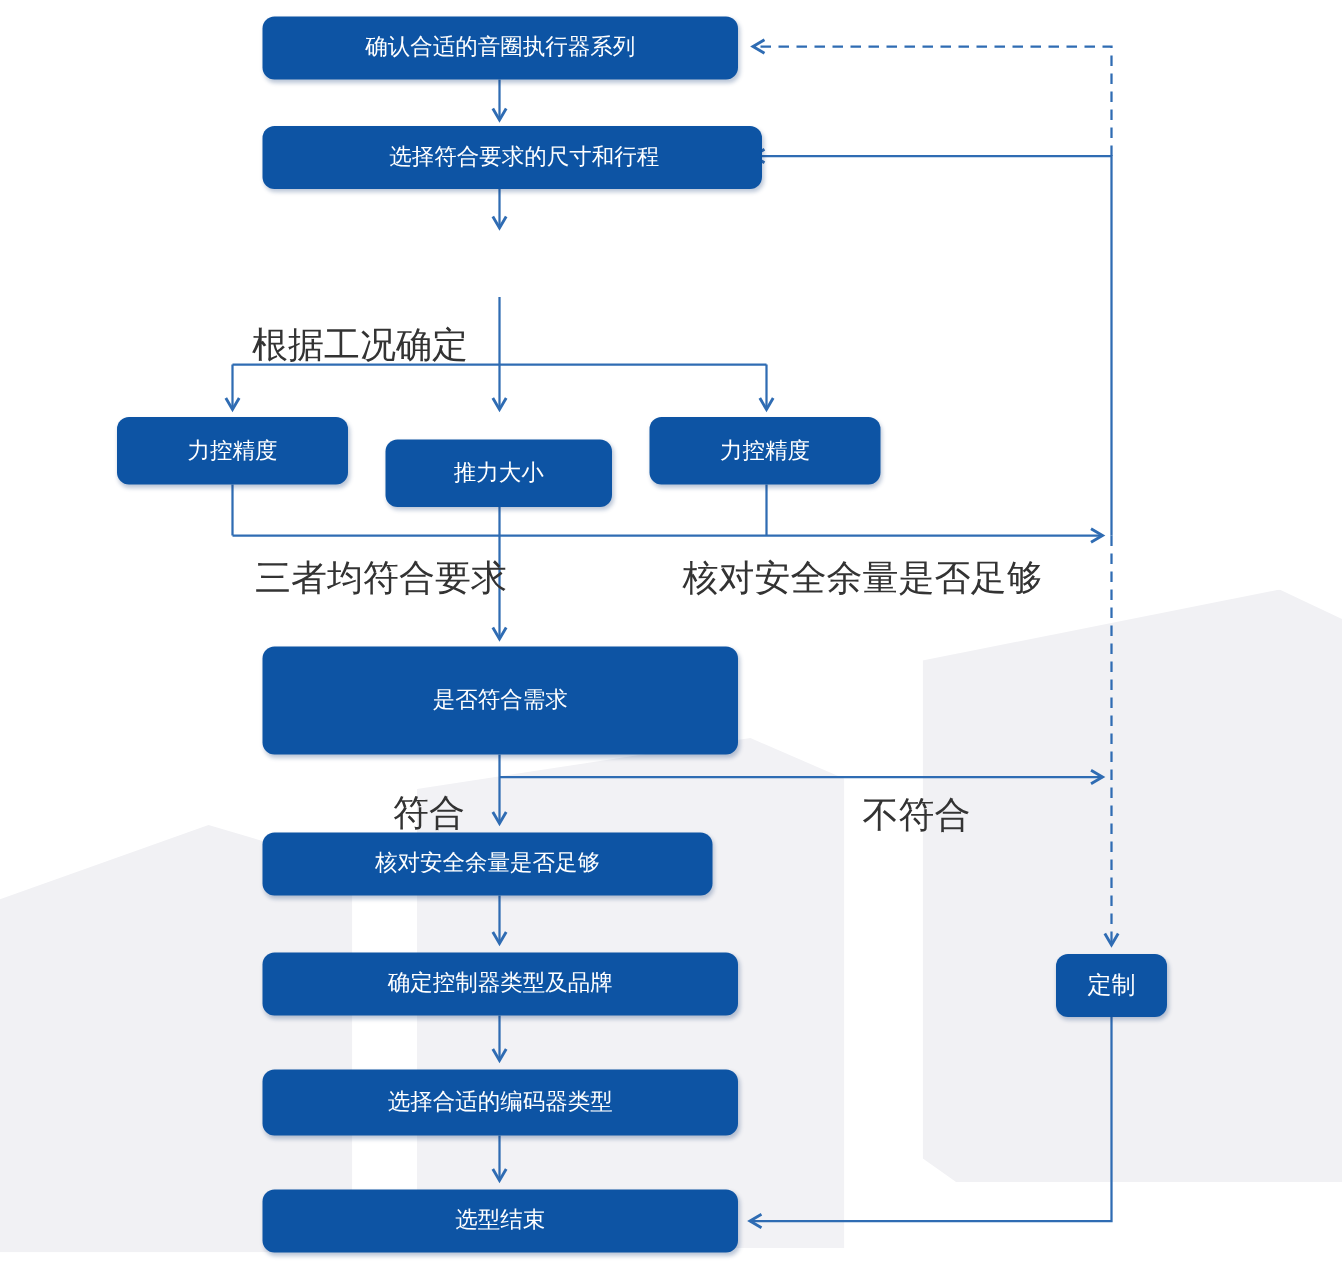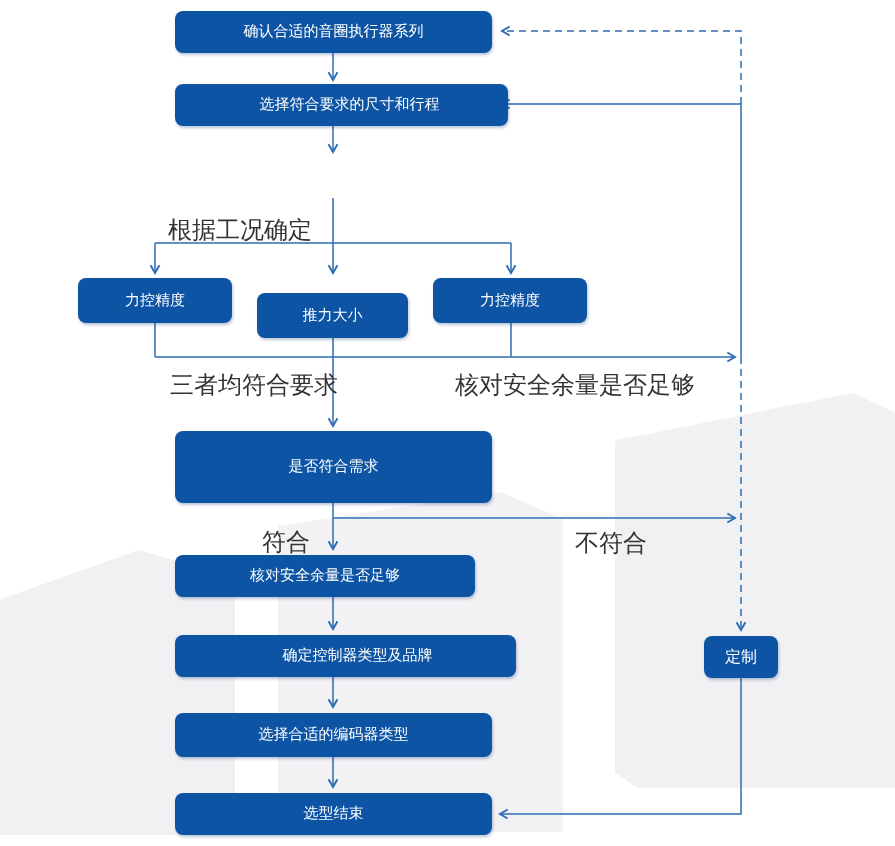--- a/index.html
+++ b/index.html
@@ -35,21 +35,21 @@
 
   
   #n-series     {left:175px;top:11px; width:317px;height:42px;}
   #n-size       {left:175px;top:84px; width:317px;height:42px;padding-left:16px;}
   #n-encoder    {left:175px;top:156px;width:317px;height:42px;}
   #n-load       {left:78px; top:278px;width:154px;height:45px;}
   #n-thrust     {left:257px;top:278px;width:151px;height:45px;margin-top:15px;}
   #n-force      {left:433px;top:278px;width:154px;height:45px;}
   #n-environment{left:175px;top:431px;width:317px;height:72px;flex-direction:column;}
   #n-margin     {left:175px;top:555px;width:300px;height:42px;}
-  #n-controller {left:175px;top:635px;width:317px;height:42px;padding-left:24px;}
+  #n-controller {left:175px;top:635px;width:317px;height:42px;}
   #n-cable      {left:175px;top:713px;width:317px;height:44px;}
   #n-end        {left:175px;top:793px;width:317px;height:42px;}
   #n-custom     {left:704px;top:636px;width:74px; height:42px;font-size:16px;}
 
   
   #l-condition {left:168px;top:214px;}
   #l-all-meet  {left:170px;top:369px;}
   #l-any-fail  {left:455px;top:369px;}
   #l-meet      {left:262px;top:526px;}
   #l-not-meet  {left:575px;top:527px;}

